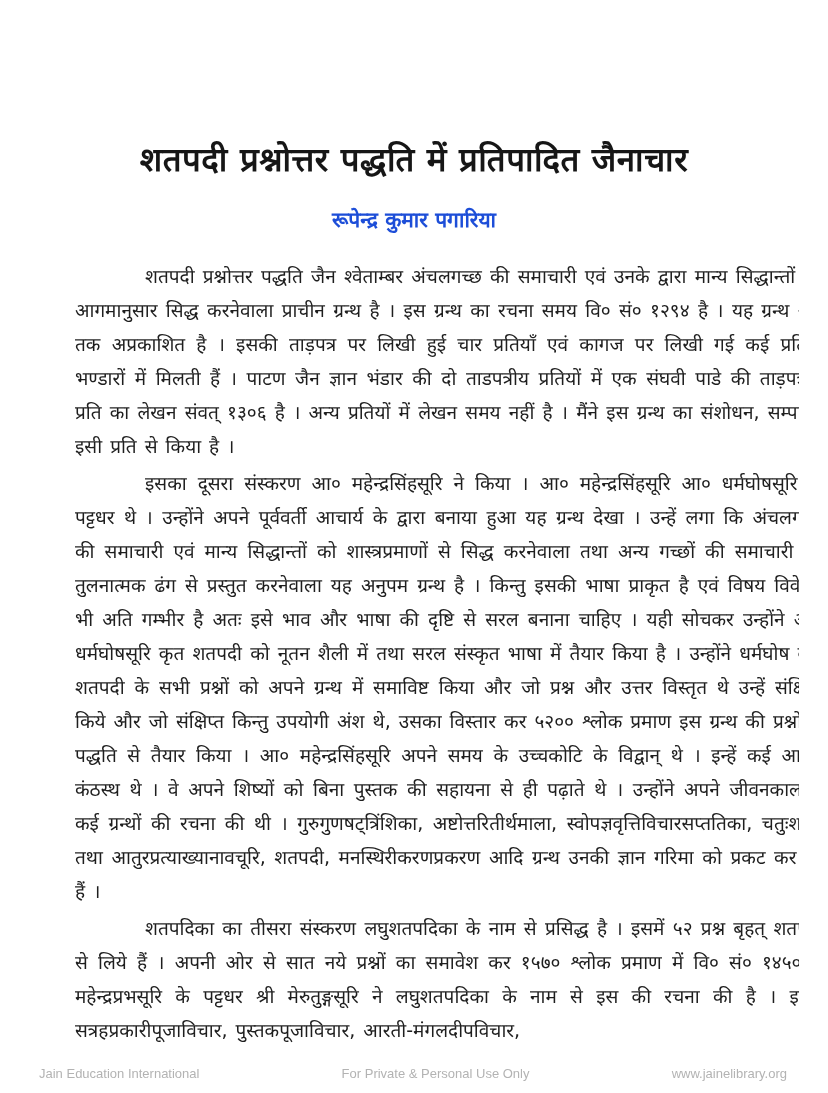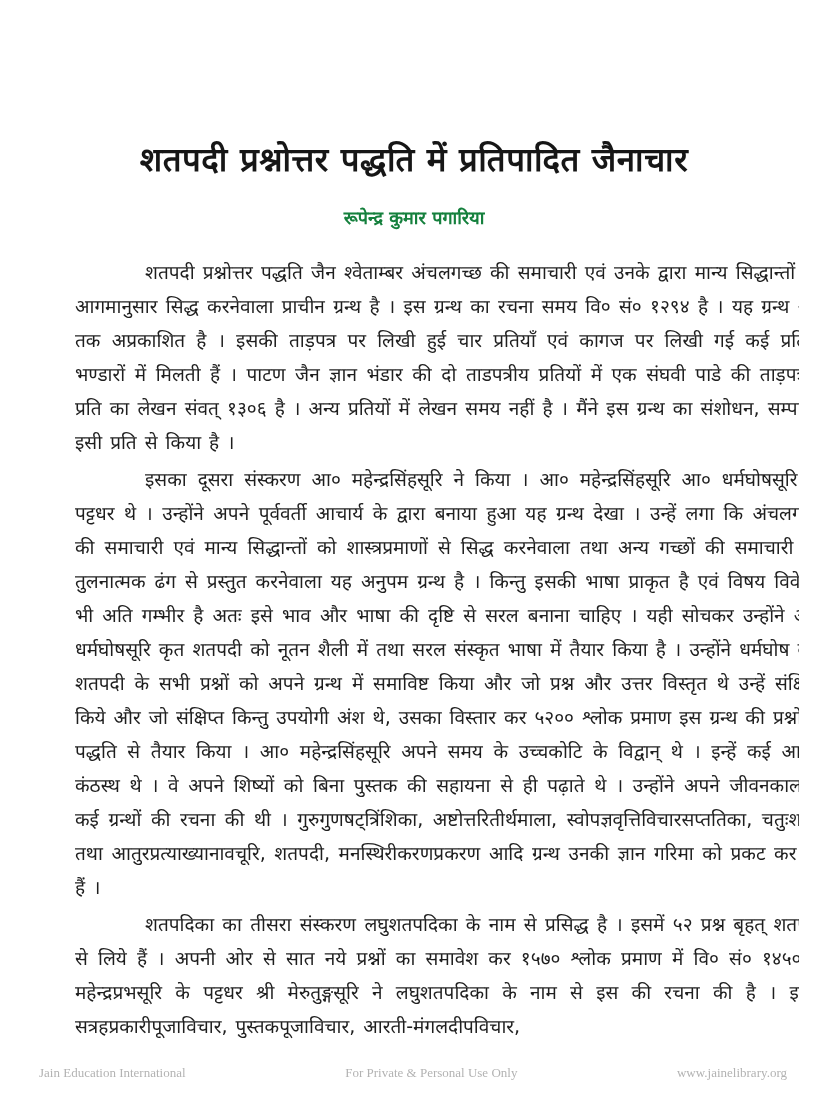--- a/index.html
+++ b/index.html
@@ -22,23 +22,23 @@
     text-align: center;
     font-size: 33px;
     line-height: 1.35;
     font-weight: bold;
     color: #161616;
     letter-spacing: 0.5px;
   }
   .doc-author {
     margin-top: 22px;
     text-align: center;
-    font-size: 18px;
+    font-size: 21px;
     font-weight: bold;
-    color: #15803d;
+    color: #1d4ed8;
   }
   .doc-body {
     margin: 26px 36px 0 46px;
     width: 748px;
     color: #1e1e1e;
   }
   .doc-body p {
     margin: 0 0 3px 0;
     font-size: 19px;
     line-height: 34px;
@@ -48,21 +48,21 @@
   }
   .page-footer {
     position: absolute;
     left: 0;
     right: 0;
     bottom: 12px;
     display: flex;
     justify-content: space-between;
     align-items: baseline;
     padding: 0 12px 0 10px;
-    font-family: Liberation Serif, serif;
+    font-family: Liberation Sans, sans-serif;
     font-size: 13px;
     color: #b3b3b3;
   }
   .page-footer .f-center { text-align: right; }
   .page-footer .f-right  { text-align: center; }
 </style>
 </head>
 <body>
 
 <div class="page">

